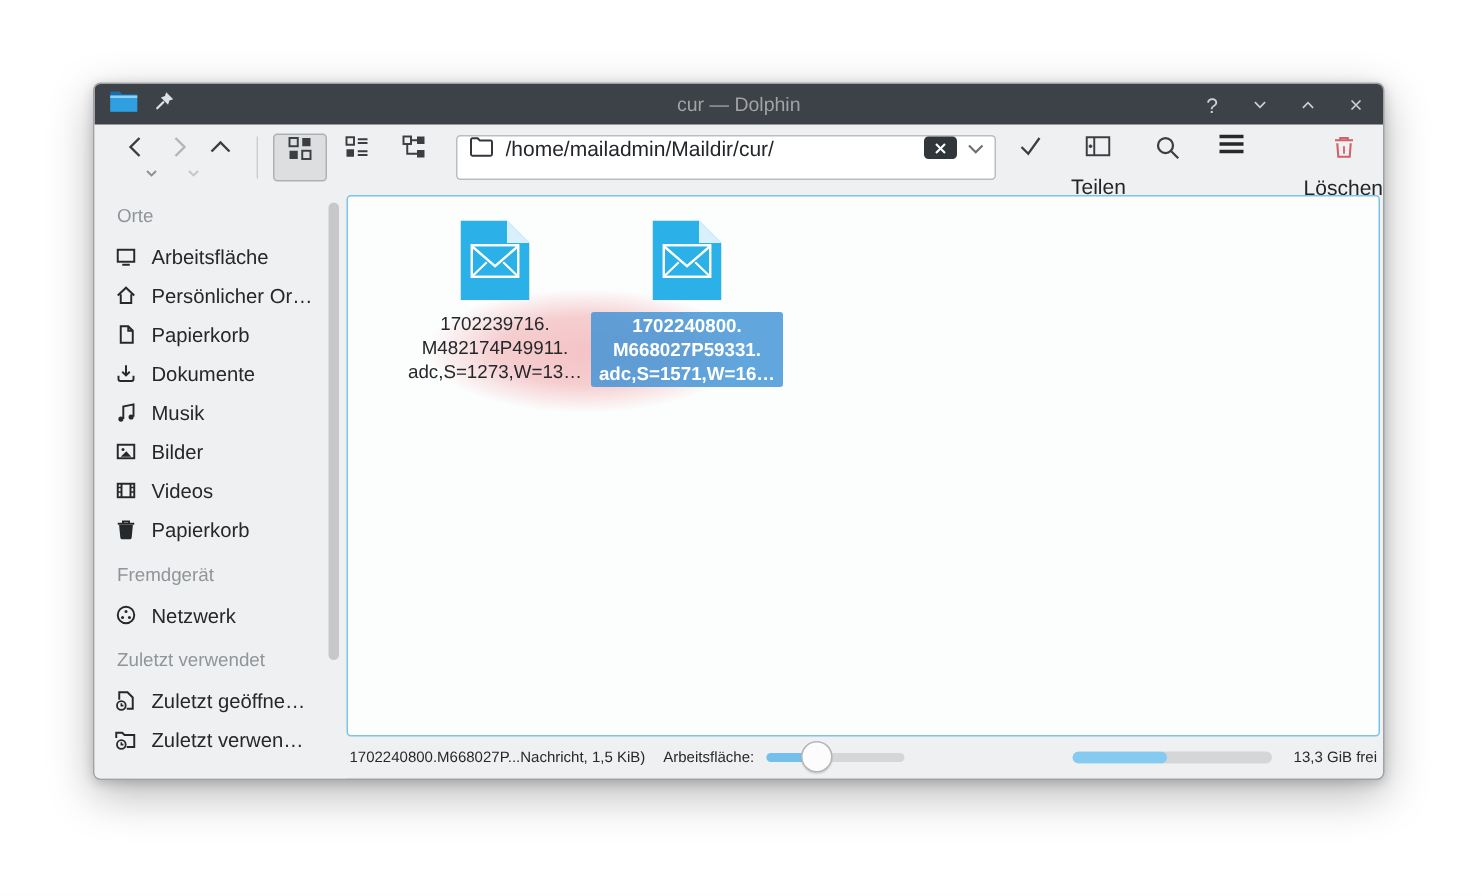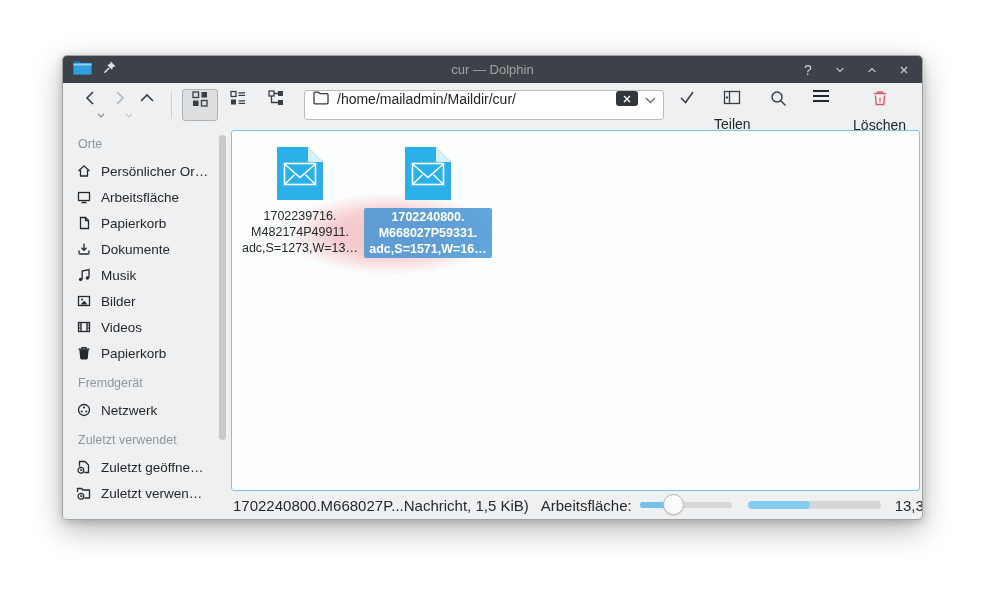--- a/index.html
+++ b/index.html
@@ -33,25 +33,25 @@
   .sidebar{width:168px;flex:0 0 auto;position:relative;padding:10px 0 0 13px;box-sizing:border-box;overflow:hidden;background:#eff0f1;}
   .side-header{color:#90959a;font-size:12.5px;margin:10px 0 7px 2px;}
   .side-header:first-child{margin-top:0;}
   .side-item{display:flex;align-items:center;gap:9px;height:26px;font-size:13.5px;color:#25282b;white-space:nowrap;}
   .side-item svg{flex:0 0 auto;}
   .side-scroll{position:absolute;right:5px;top:8px;width:7px;height:305px;background:#c6c8ca;border-radius:3.5px;}
   .main-col{flex:1;display:flex;flex-direction:column;min-width:0;}
   .view{flex:1;margin:3px 2px 0 0;border:1px solid #7cc3e8;border-radius:3px;background:#fcfdfd;position:relative;overflow:hidden;}
   .pink-blob{position:absolute;left:52px;top:62px;width:212px;height:82px;z-index:0;border-radius:50%;
              background:radial-gradient(closest-side,rgba(238,148,153,0.55) 0%,rgba(238,148,153,0.45) 55%,rgba(238,148,153,0) 100%);}
-  .file-tile{position:absolute;top:16px;width:128px;display:flex;flex-direction:column;align-items:center;z-index:1;}
+  .file-tile{position:absolute;top:16px;width:128px;display:flex;flex-direction:column;align-items:center;z-index:1;margin-left:30px;}
   .file-tile .label{margin-top:8px;width:128px;text-align:center;font-size:12.5px;line-height:16px;color:#25282b;box-sizing:border-box;}
   .file-tile.selected .label{background:rgba(62,146,214,0.82);color:#ffffff;border-radius:2px;padding:1px 0;}
   
-  .statusbar{height:28px;flex:0 0 auto;display:flex;align-items:center;padding:0 4px 0 2px;font-size:15px;color:#26292c;gap:8px;}
+  .statusbar{height:28px;flex:0 0 auto;display:flex;align-items:center;padding:0 4px 0 2px;font-size:10px;color:#26292c;gap:8px;}
   .sb-info{white-space:nowrap;}
   .zoom-slider{position:relative;width:92px;height:22px;flex:0 0 auto;}
   .zoom-track{position:absolute;left:0;right:0;top:8px;height:6px;background:#d5d6d7;border-radius:3px;}
   .zoom-fill{position:absolute;left:0;top:8px;width:37%;height:6px;background:#74c0ea;border-radius:3px;}
   .zoom-handle{position:absolute;left:calc(37% - 11px);top:0;width:21px;height:21px;border-radius:50%;
                background:#fcfcfc;border:1px solid #b3b6b8;box-sizing:border-box;box-shadow:0 1px 1px rgba(0,0,0,.12);}
   .cap-bar{width:133px;height:8px;background:#d5d6d7;border-radius:4px;position:relative;flex:0 0 auto;overflow:hidden;}
   .cap-fill{position:absolute;left:0;top:0;bottom:0;width:47%;background:#85cbf1;border-radius:4px;}
   .spacer{flex:1;}
   .nowrap{white-space:nowrap;}
@@ -184,50 +184,50 @@
           <circle cx="8" cy="8" r="5" fill="none" stroke="#3a3e42" stroke-width="1.5"></circle>
           <path d="M11.8 11.8 16.5 16.5" stroke="#3a3e42" stroke-width="1.5"></path>
         </svg>
       </div>
       <div class="tool-btn" style="width:36px;margin-left:6px;">
         <svg width="18" height="14" viewBox="0 0 18 14">
           <path d="M1 2 H17 M1 7 H17 M1 12 H17" stroke="#26292c" stroke-width="2.2"></path>
         </svg>
       </div>
       <div class="spacer"></div>
-      <div class="tool-btn txt-btn" style="margin-right:16px;">
+      <div class="tool-btn txt-btn" style="">
         <span>
           <svg width="16" height="18" viewBox="0 0 16 18">
             <path d="M2 4.5 H14" stroke="#d0616b" stroke-width="1.4"></path>
             <path d="M5.5 4.5 V3 H10.5 V4.5" stroke="#d0616b" stroke-width="1.4" fill="none"></path>
             <path d="M3.5 6.5 L4.2 15.5 H11.8 L12.5 6.5" stroke="#d0616b" stroke-width="1.4" fill="none"></path>
             <path d="M8 8.5 V13.5" stroke="#d0616b" stroke-width="1.2"></path>
           </svg>
         </span>
         <span>Löschen</span>
       </div>
     </div>
 
     <div class="body">
 
       <div class="sidebar">
         <div class="side-header">Orte</div>
 
         <div class="side-item">
           <svg width="16" height="16" viewBox="0 0 16 16">
-              <path d="M2.5 8 8 2.8 13.5 8 M4.5 7.2 V13 H11.5 V7.2" stroke="#26292c" stroke-width="1.3" fill="none"></path>
-            </svg>
-          <span>Persönlicher Or…</span>
-        </div>
-        <div class="side-item">
-          <svg width="16" height="16" viewBox="0 0 16 16">
               <rect x="2.5" y="3.5" width="11" height="8" fill="none" stroke="#26292c" stroke-width="1.3"></rect>
               <path d="M5.5 13.5 H10.5" stroke="#26292c" stroke-width="1.3"></path>
             </svg>
           <span>Arbeitsfläche</span>
+        </div>
+        <div class="side-item">
+          <svg width="16" height="16" viewBox="0 0 16 16">
+              <path d="M2.5 8 8 2.8 13.5 8 M4.5 7.2 V13 H11.5 V7.2" stroke="#26292c" stroke-width="1.3" fill="none"></path>
+            </svg>
+          <span>Persönlicher Or…</span>
         </div>
         <div class="side-item">
           <svg width="16" height="16" viewBox="0 0 16 16">
               <path d="M4.5 2.5 H9.5 L12.5 5.5 V13.5 H4.5 Z" fill="none" stroke="#26292c" stroke-width="1.3"></path>
               <path d="M9.5 2.5 V5.5 H12.5" fill="none" stroke="#26292c" stroke-width="1.3"></path>
             </svg>
           <span>Papierkorb</span>
         </div>
         <div class="side-item">
           <svg width="16" height="16" viewBox="0 0 16 16">

